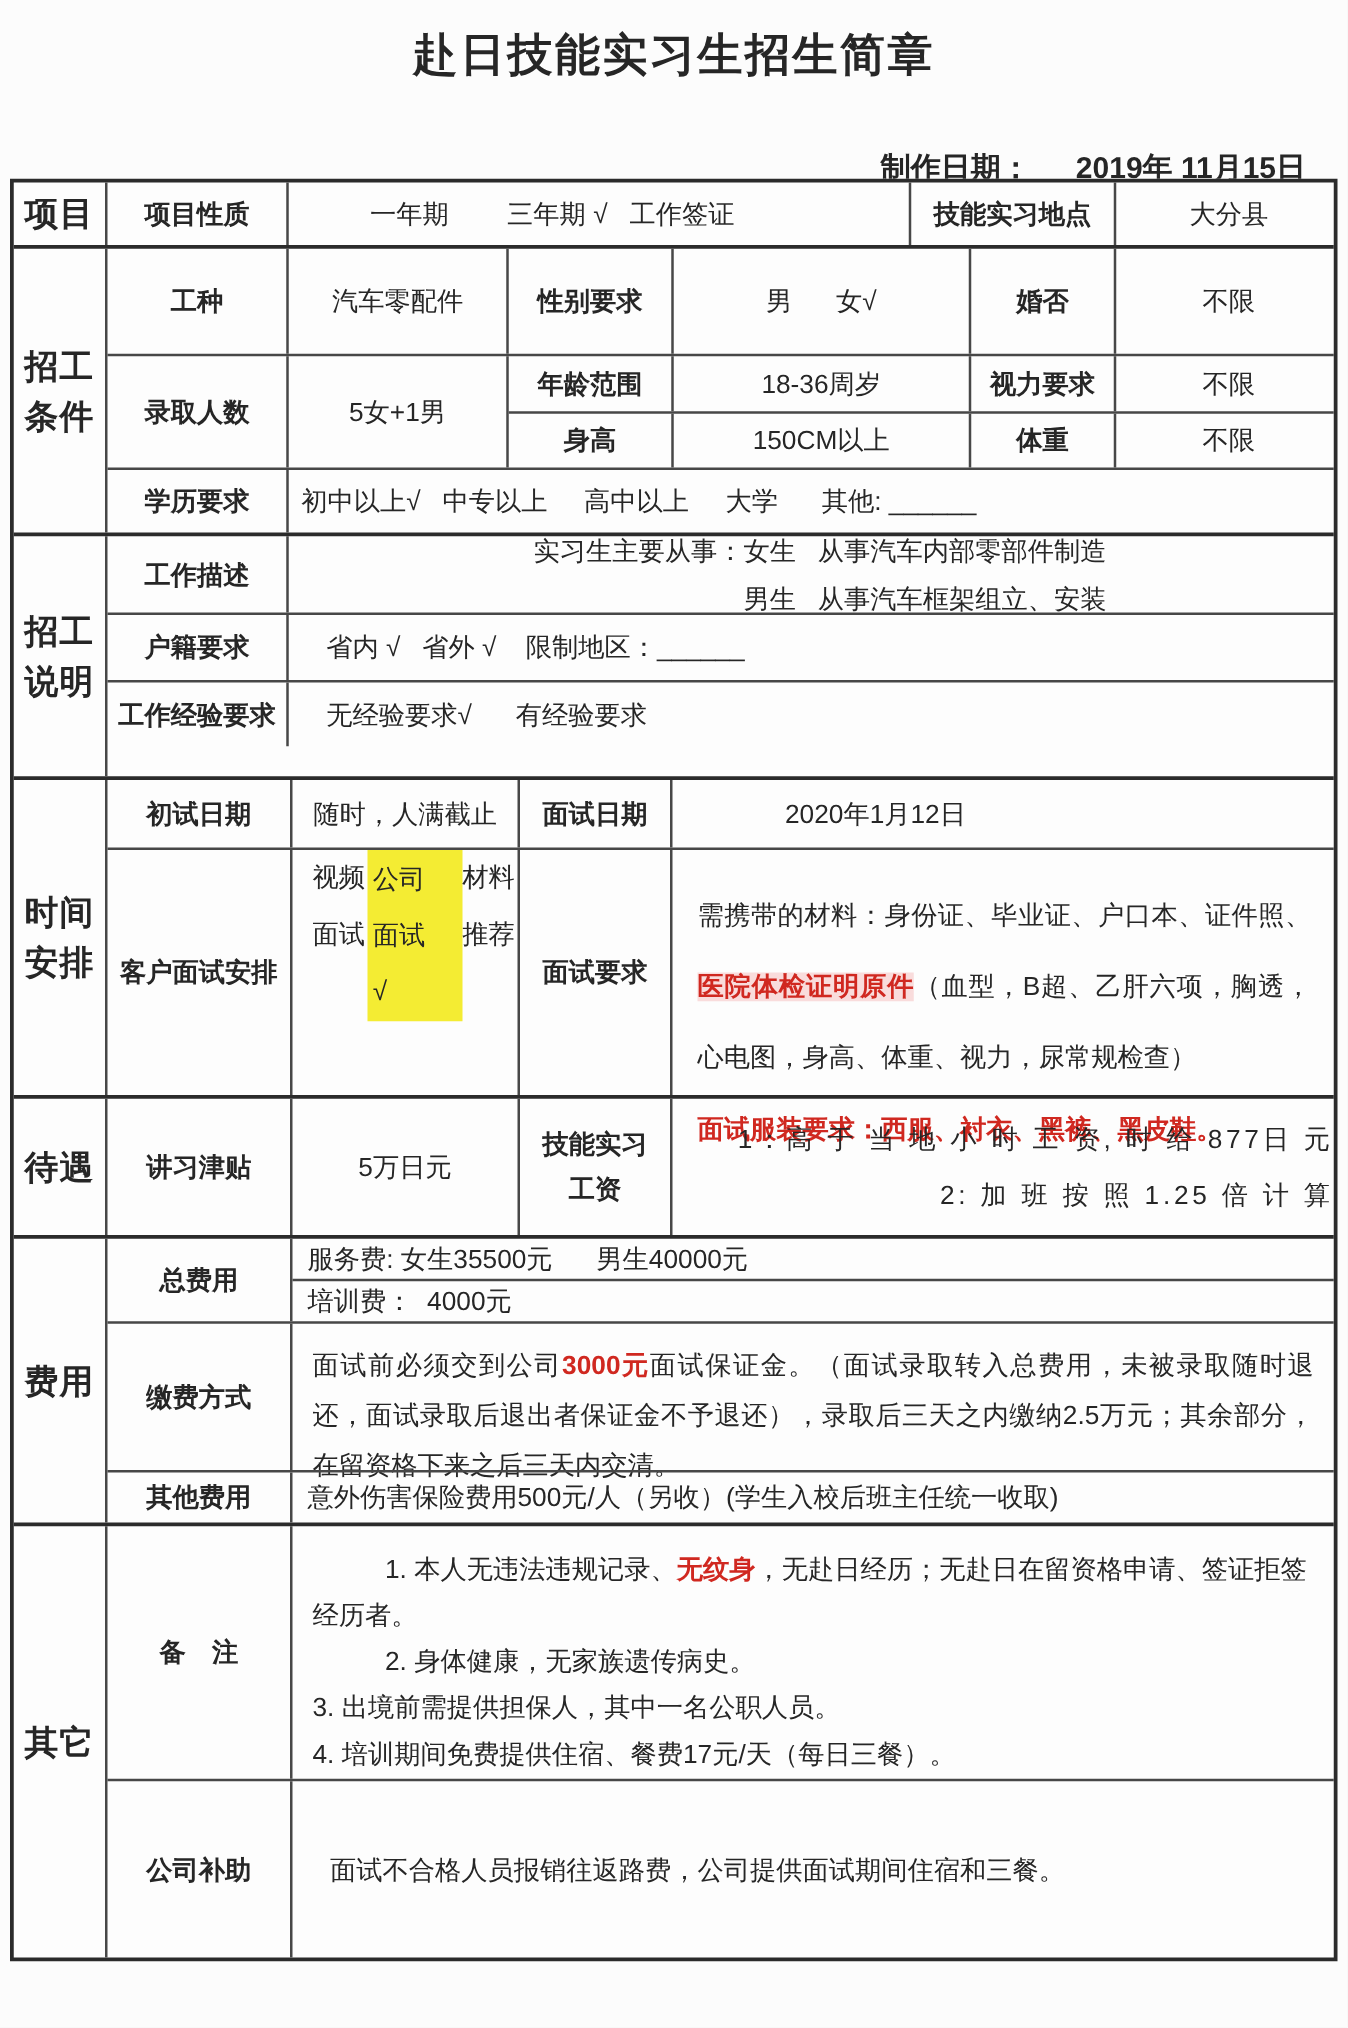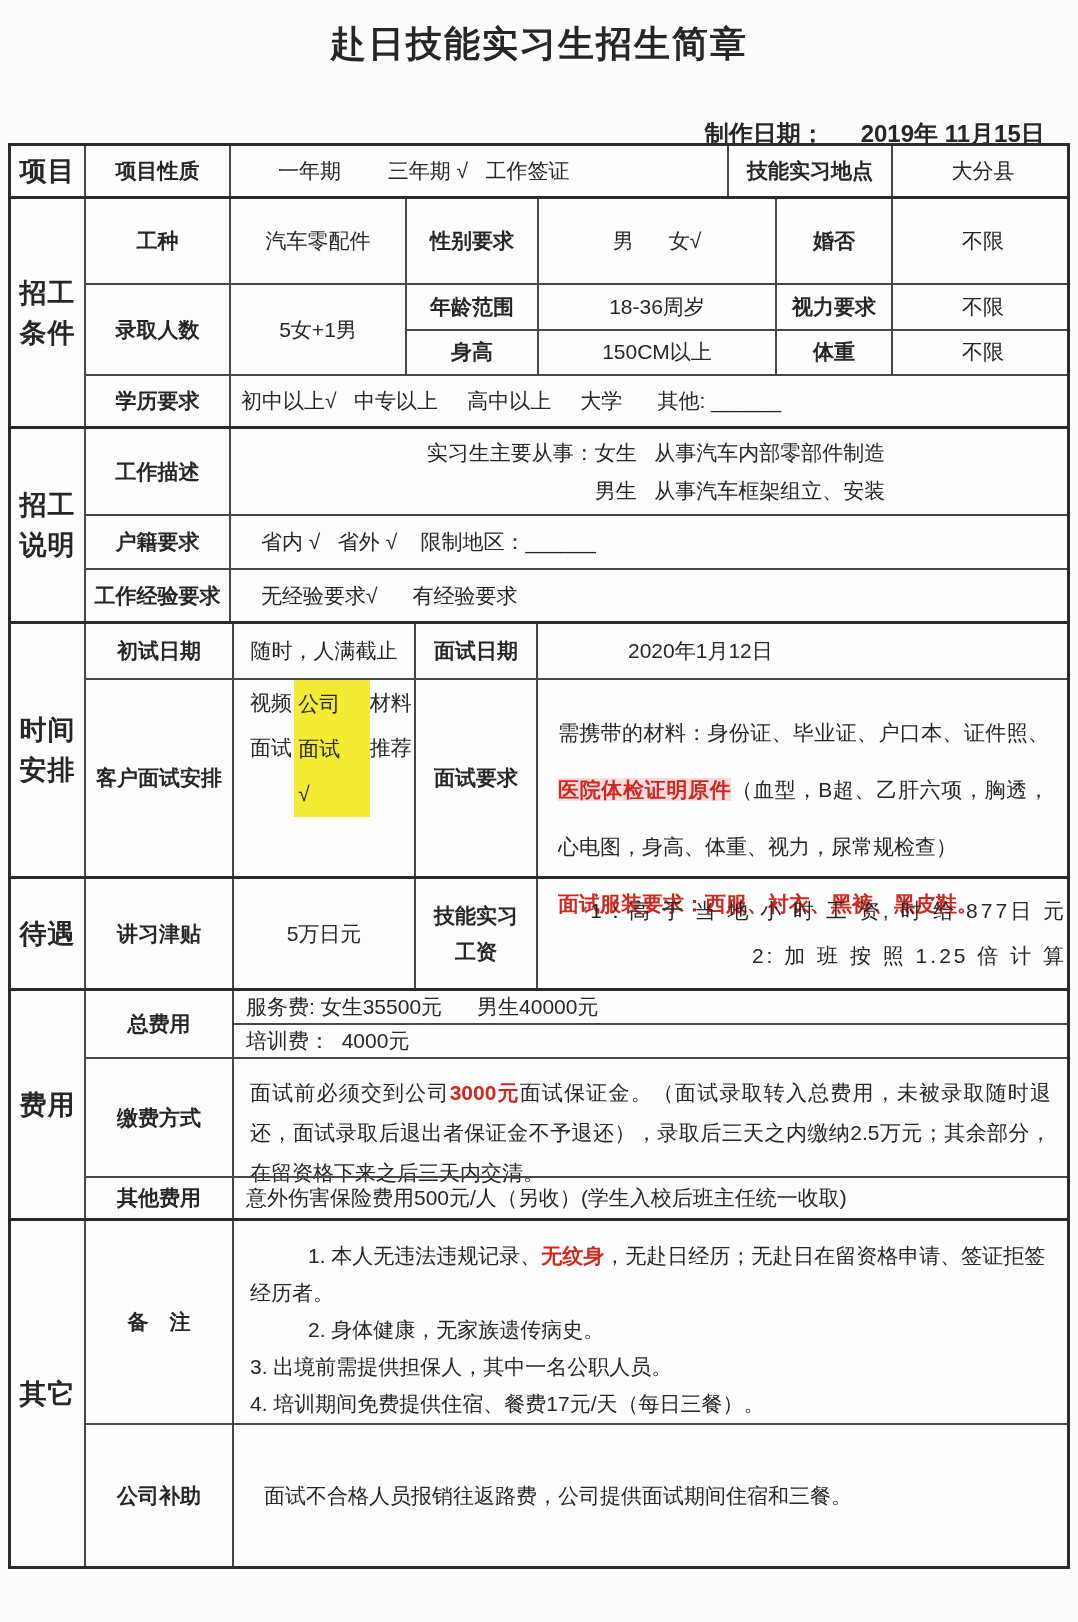--- a/index.html
+++ b/index.html
@@ -43,27 +43,27 @@
   .sub { flex: 1; display: flex; flex-direction: column; min-width: 0; }
   .srow { flex: 1 1 0; display: flex; min-height: 0; }
   .srow + .srow { border-top: 2px solid #474747; }
 
   .w145{flex:0 0 145px} .w148{flex:0 0 148px} .w176{flex:0 0 176px}
   .w182{flex:0 0 182px} .w132{flex:0 0 132px} .w122{flex:0 0 122px}
   .w238{flex:0 0 238px} .w116{flex:0 0 116px} .w164{flex:0 0 164px}
   .w180{flex:0 0 180px} .w498{flex:0 0 498px} .grow{flex:1 1 auto}
 
   .h50{height:50px} .h84{height:84px} .h91{height:91px} .h52{height:52px}
-  .h85{height:85px} .h54{height:54px} .h53{height:53px} .h198{height:198px}
+  .h85{height:61px} .h54{height:54px} .h53{height:53px} .h198{height:198px}
   .h109{height:109px} .h66{height:66px} .h119{height:119px} .h42{height:42px}
   .h202{height:202px} .h143{height:143px}
   .sh50{height:50px} .sh230{height:230px} .sh195{height:195px} .sh255{height:255px}
   .sh112{height:112px} .sh348{height:348px}
 
-  .pl65{padding-left:47px} .pl90{padding-left:90px}
+  .pl65{padding-left:65px} .pl90{padding-left:90px}
   .pl12{padding-left:12px} .pl10{padding-left:10px} .pl14{padding-left:30px}
 
   .desc { flex-direction: column; align-items: center; justify-content: center; padding-left: 14px; row-gap: 10px; }
   .desc .l2 { margin-left: 168px; }
   .arrange { flex-direction: row; align-items: flex-start; justify-content: center; padding-left: 16px; line-height: 45px; }
   .hl { background: #f4ec33; padding: 1px 12px 1px 4px; }
   .reqcell { display: block; padding: 24px 18px 0 20px; line-height: 57px; text-align: justify; }
   .wagecell { flex-direction: column; align-items: flex-end; justify-content: space-evenly; padding-left: 16px; letter-spacing: 3px; white-space: pre; }
   .wagelbl { white-space: pre-line; line-height: 36px; }
   .paycell { display: block; padding: 14px 16px 0 16px; line-height: 40px; text-align: justify; }

